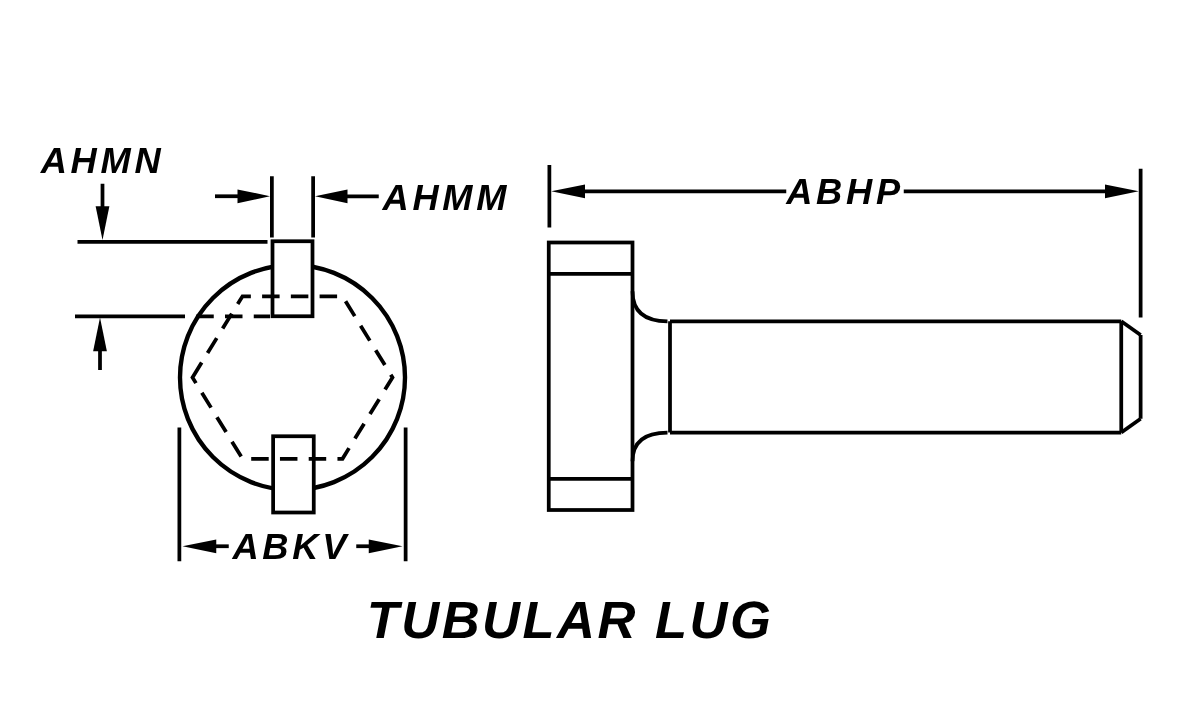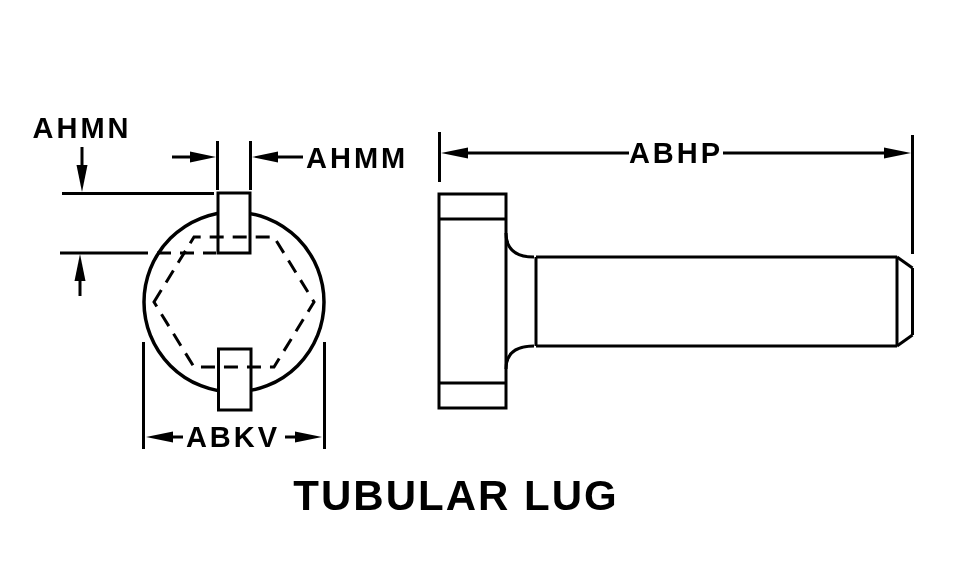--- a/index.html
+++ b/index.html
@@ -1,16 +1,16 @@
 <!DOCTYPE html>
 <html style="--line: #000000; --bg: #ffffff;"><head>
 <meta charset="utf-8">
 <style>
   html,body{margin:0;padding:0;background:var(--bg,#fff);}
-  .stage{position:relative;width:940px;height:580px;background:var(--bg,#fff);overflow:hidden;}
+  .stage{position:relative;width:940px;height:580px;background:var(--bg,#fff);overflow:hidden;font-style:italic;}
   svg{display:block;}
   .ln{stroke:var(--line,#000);stroke-width:3;fill:none;stroke-linecap:butt;}
   .circ{stroke-width:3.5;}
   .dash{stroke-dasharray:14 9;}
   .tab{fill:var(--bg,#fff);stroke:var(--line,#000);stroke-width:3;}
   .arr{fill:var(--line,#000);stroke:none;}
   .lbl{font-family:"Liberation Sans",sans-serif;font-weight:bold;font-size:29px;
        letter-spacing:3px;fill:var(--line,#000);}
   .ttl{font-family:"Liberation Sans",sans-serif;font-weight:bold;font-size:42px;
        letter-spacing:2px;fill:var(--line,#000);}

